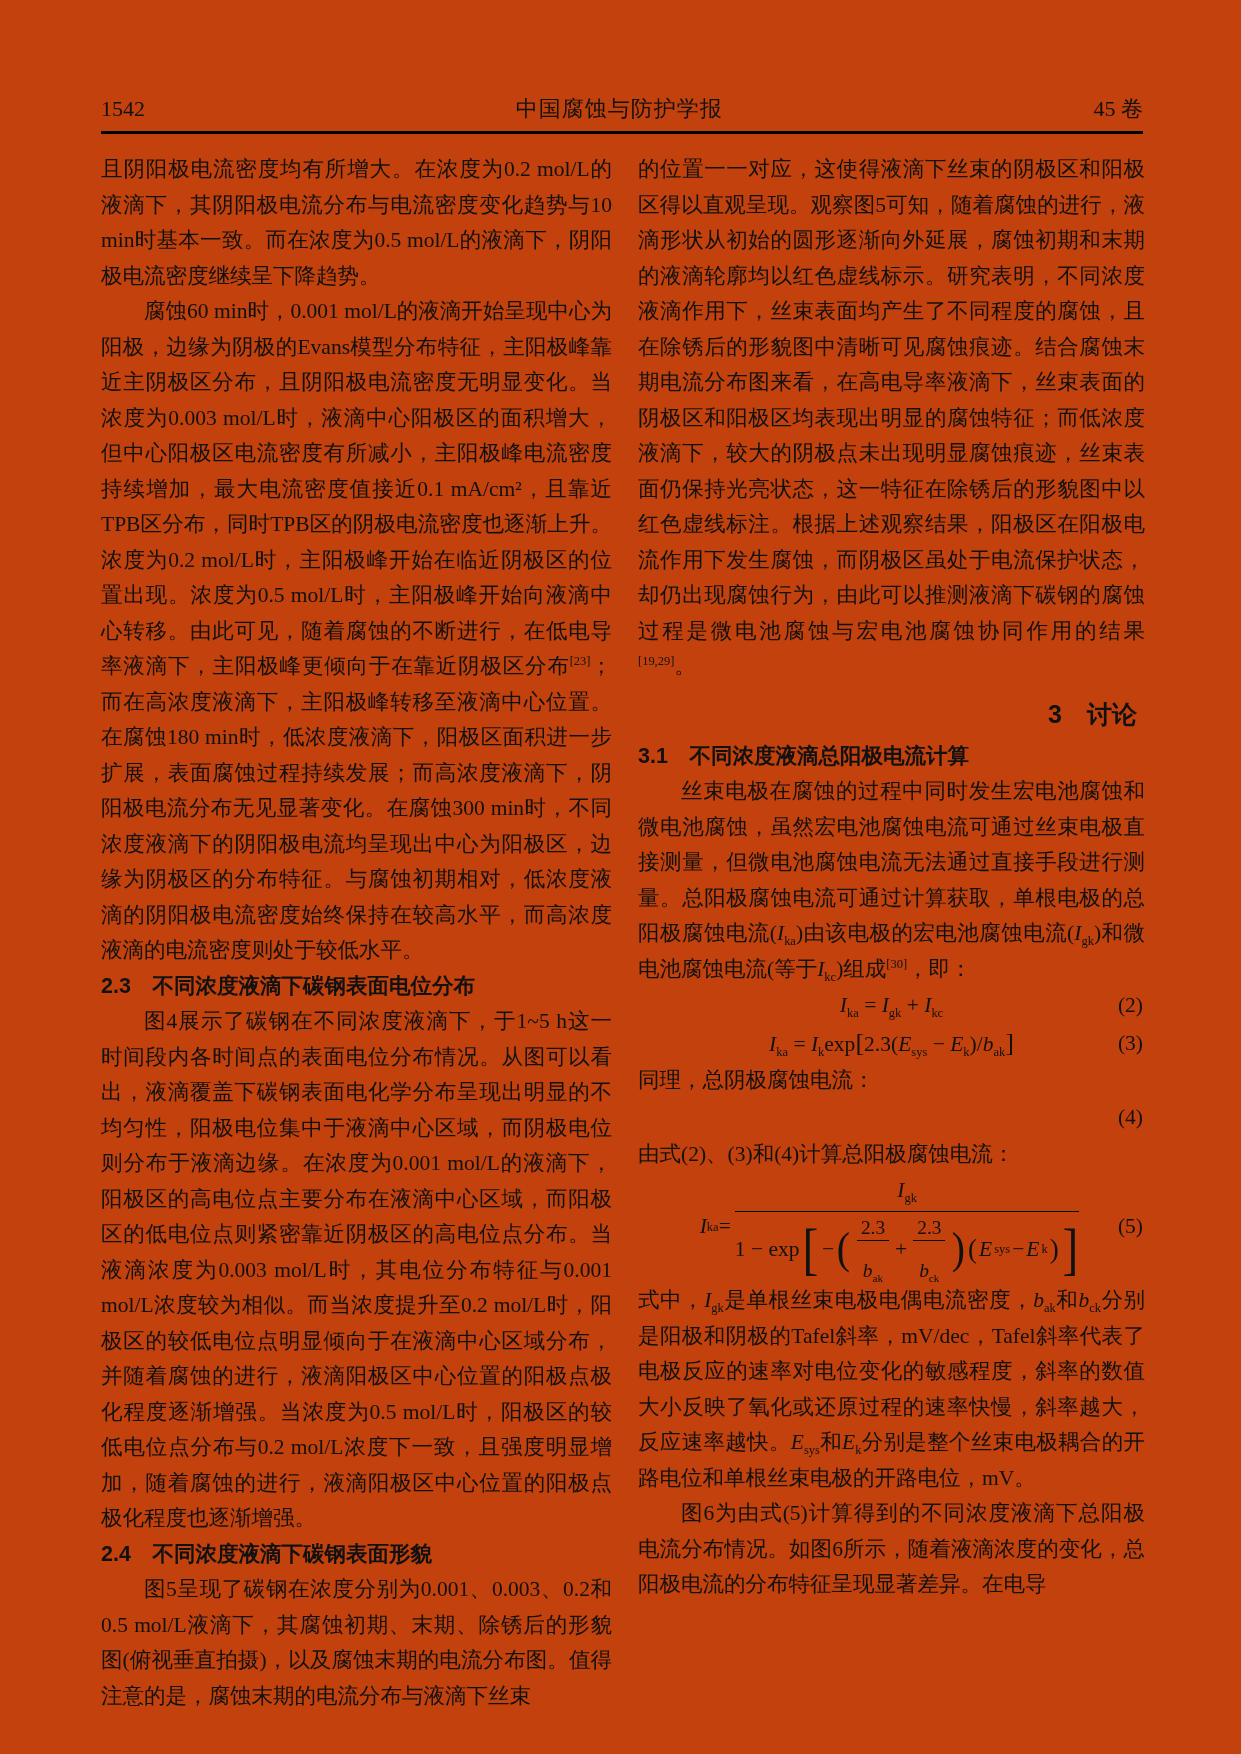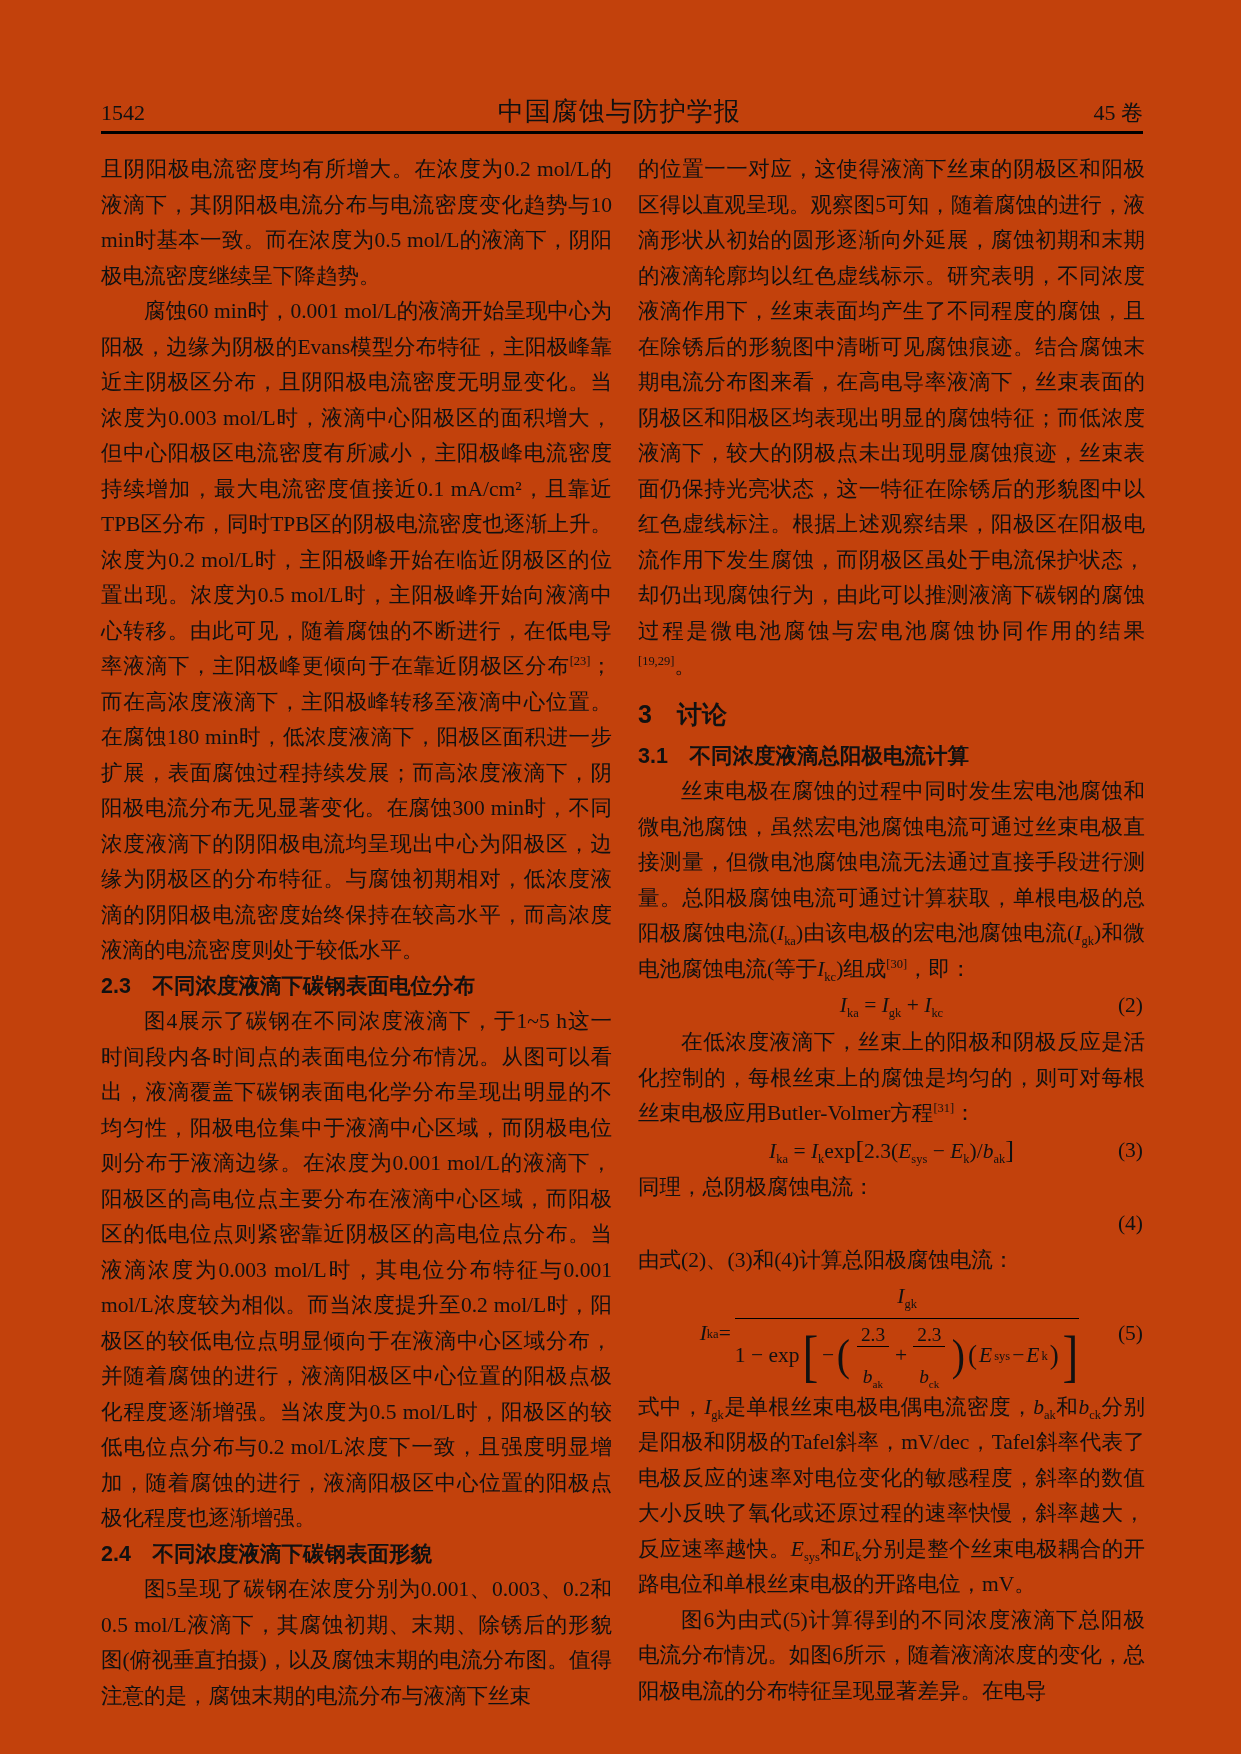--- a/index.html
+++ b/index.html
@@ -2,31 +2,31 @@
 <html lang="zh"><head>
 <meta charset="utf-8">
 <title>1542</title>
 <style>
   html,body{margin:0;padding:0;background:#ffffff;}
   .page{position:relative;width:1241px;height:1754px;background:#c2410c;overflow:hidden;
         font-family:"Liberation Serif","DejaVu Serif",serif;color:#111;}
   
   .hdr{position:absolute;top:94px;left:101px;width:1042px;display:flex;
        justify-content:space-between;align-items:baseline;font-size:22px;}
-  .hdr .jt{font-size:26px;letter-spacing:1px;}
+  .hdr .jt{font-size:22px;letter-spacing:1px;}
   .rule{position:absolute;top:131px;left:101px;width:1042px;height:3px;background:#000;}
   
   .cols{position:absolute;top:152px;left:101px;display:flex;gap:26px;}
   .col{width:511px;font-size:21.5px;line-height:35.5px;text-align:justify;text-justify:inter-ideograph;}
   .col-r{width:507px;}
   p{margin:0;}
   .ind{text-indent:2em;}
   .hd{font-family:"Liberation Sans","DejaVu Sans",sans-serif;font-weight:700;text-align:left;}
   .sec{font-family:"Liberation Sans","DejaVu Sans",sans-serif;font-weight:700;font-size:25px;
-       line-height:34px;margin:12px 0 8px;text-align:left;}
+       line-height:34px;margin:12px 8px 8px;text-align:right;}
   .ref{font-size:0.58em;vertical-align:super;line-height:0;}
   .v{font-style:italic;}
   sub.ss{font-size:0.58em;line-height:0;font-style:normal;}
   
   .eq{position:relative;display:flex;justify-content:center;align-items:center;
       height:38px;white-space:nowrap;}
   .eqnum{position:absolute;right:2px;top:50%;transform:translateY(-50%);font-style:normal;}
   .bk{font-size:1.22em;}
   
   .eq5{height:104px;margin:3px 0 4px;}
@@ -70,21 +70,20 @@
       <p class="sec">3　讨论</p>
       <p class="hd">3.1　不同浓度液滴总阳极电流计算</p>
 
       <p class="ind"><span>丝束电极在腐蚀的过程中同时发生宏电池腐蚀和微电池腐蚀，虽然宏电池腐蚀电流可通过丝束电极直接测量，但微电池腐蚀电流无法通过直接手段进行测量。总阳极腐蚀电流可通过计算获取，单根电极的总阳极腐蚀电流(</span><span class="v">I</span><sub class="ss">ka</sub><span>)由该电极的宏电池腐蚀电流(</span><span class="v">I</span><sub class="ss">gk</sub><span>)和微电池腐蚀电流(等于</span><span class="v">I</span><sub class="ss">kc</sub><span>)组成</span><span class="ref">[30]</span><span>，即：</span></p>
 
       <div class="eq">
         <span><span class="v">I</span><sub class="ss">ka</sub><span> = </span><span class="v">I</span><sub class="ss">gk</sub><span> + </span><span class="v">I</span><sub class="ss">kc</sub></span>
         <span class="eqnum">(2)</span>
       </div>
 
-      <p class="ind"><span>在低浓度液滴下，丝束上的阳极和阴极反应是活化控制的，每根丝束上的腐蚀是均匀的，则可对每根丝束电极应用Butler-Volmer方程</span><span class="ref">[31]</span><span>：</span></p>
 
       <div class="eq">
         <span><span class="v">I</span><sub class="ss">ka</sub><span> = </span><span class="v">I</span><sub class="ss">k</sub><span>exp</span><span class="bk">[</span><span>2.3(</span><span class="v">E</span><sub class="ss">sys</sub><span> − </span><span class="v">E</span><sub class="ss">k</sub><span>)/</span><span class="v">b</span><sub class="ss">ak</sub><span class="bk">]</span></span>
         <span class="eqnum">(3)</span>
       </div>
 
       <p>同理，总阴极腐蚀电流：</p>
 
       <div class="eq">
         <span class="eqnum">(4)</span>

